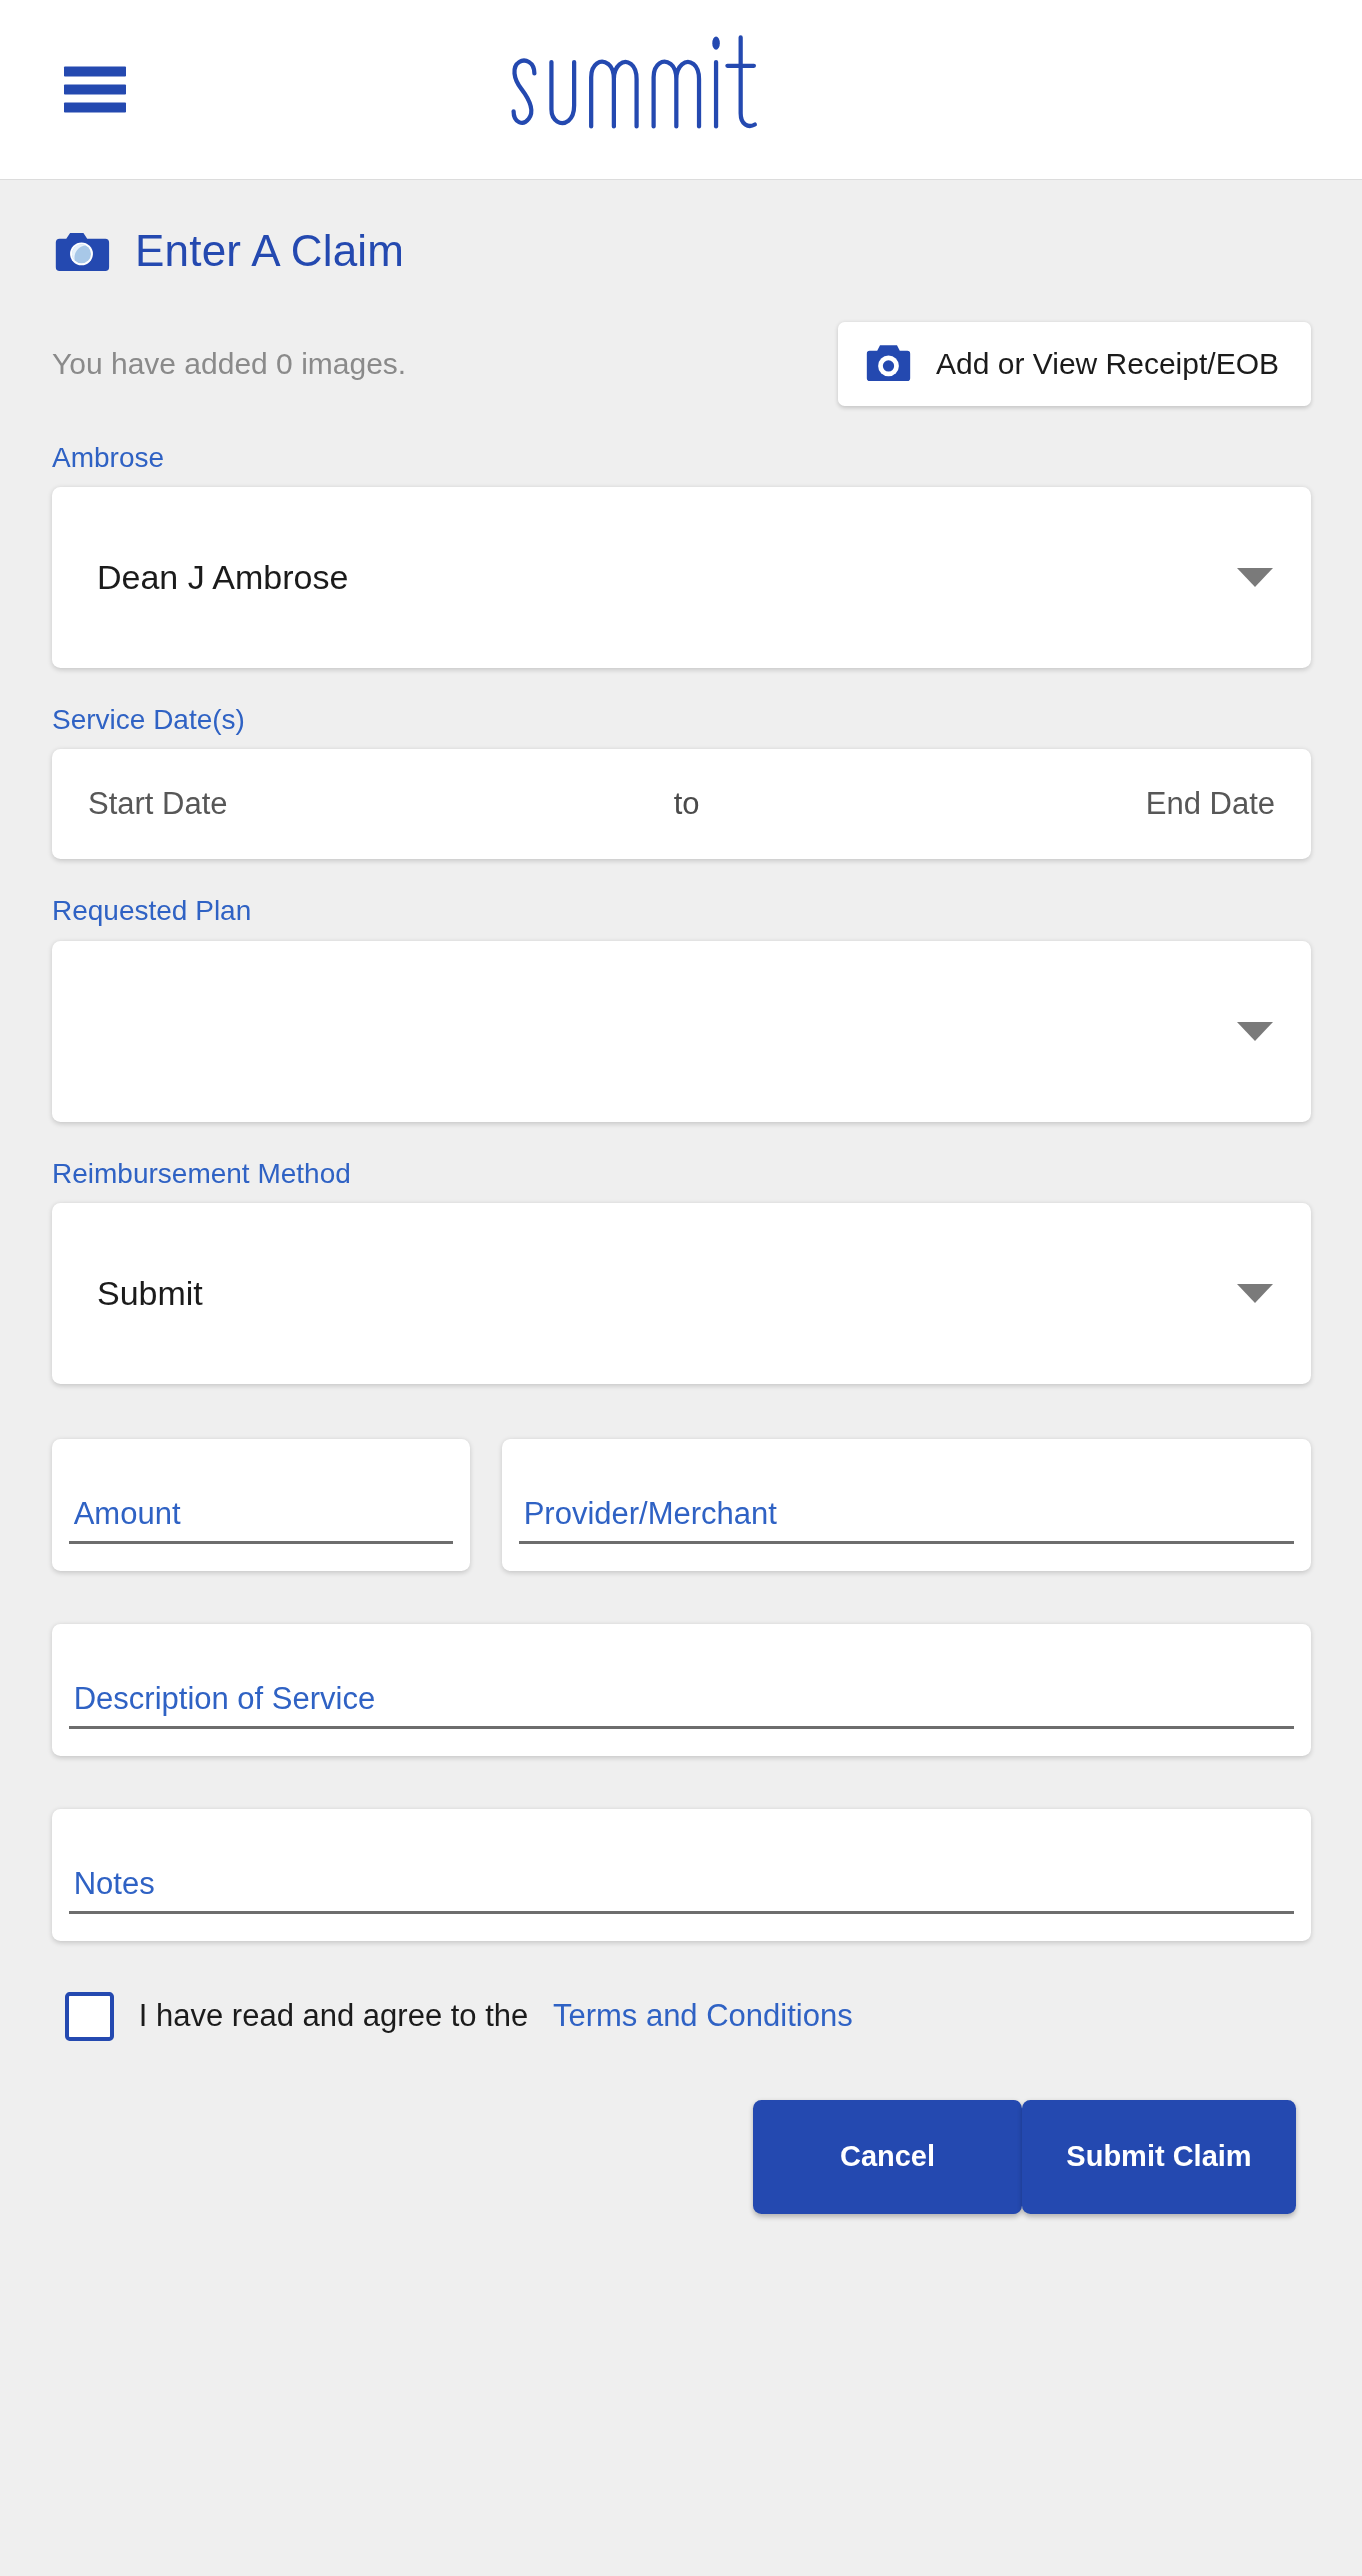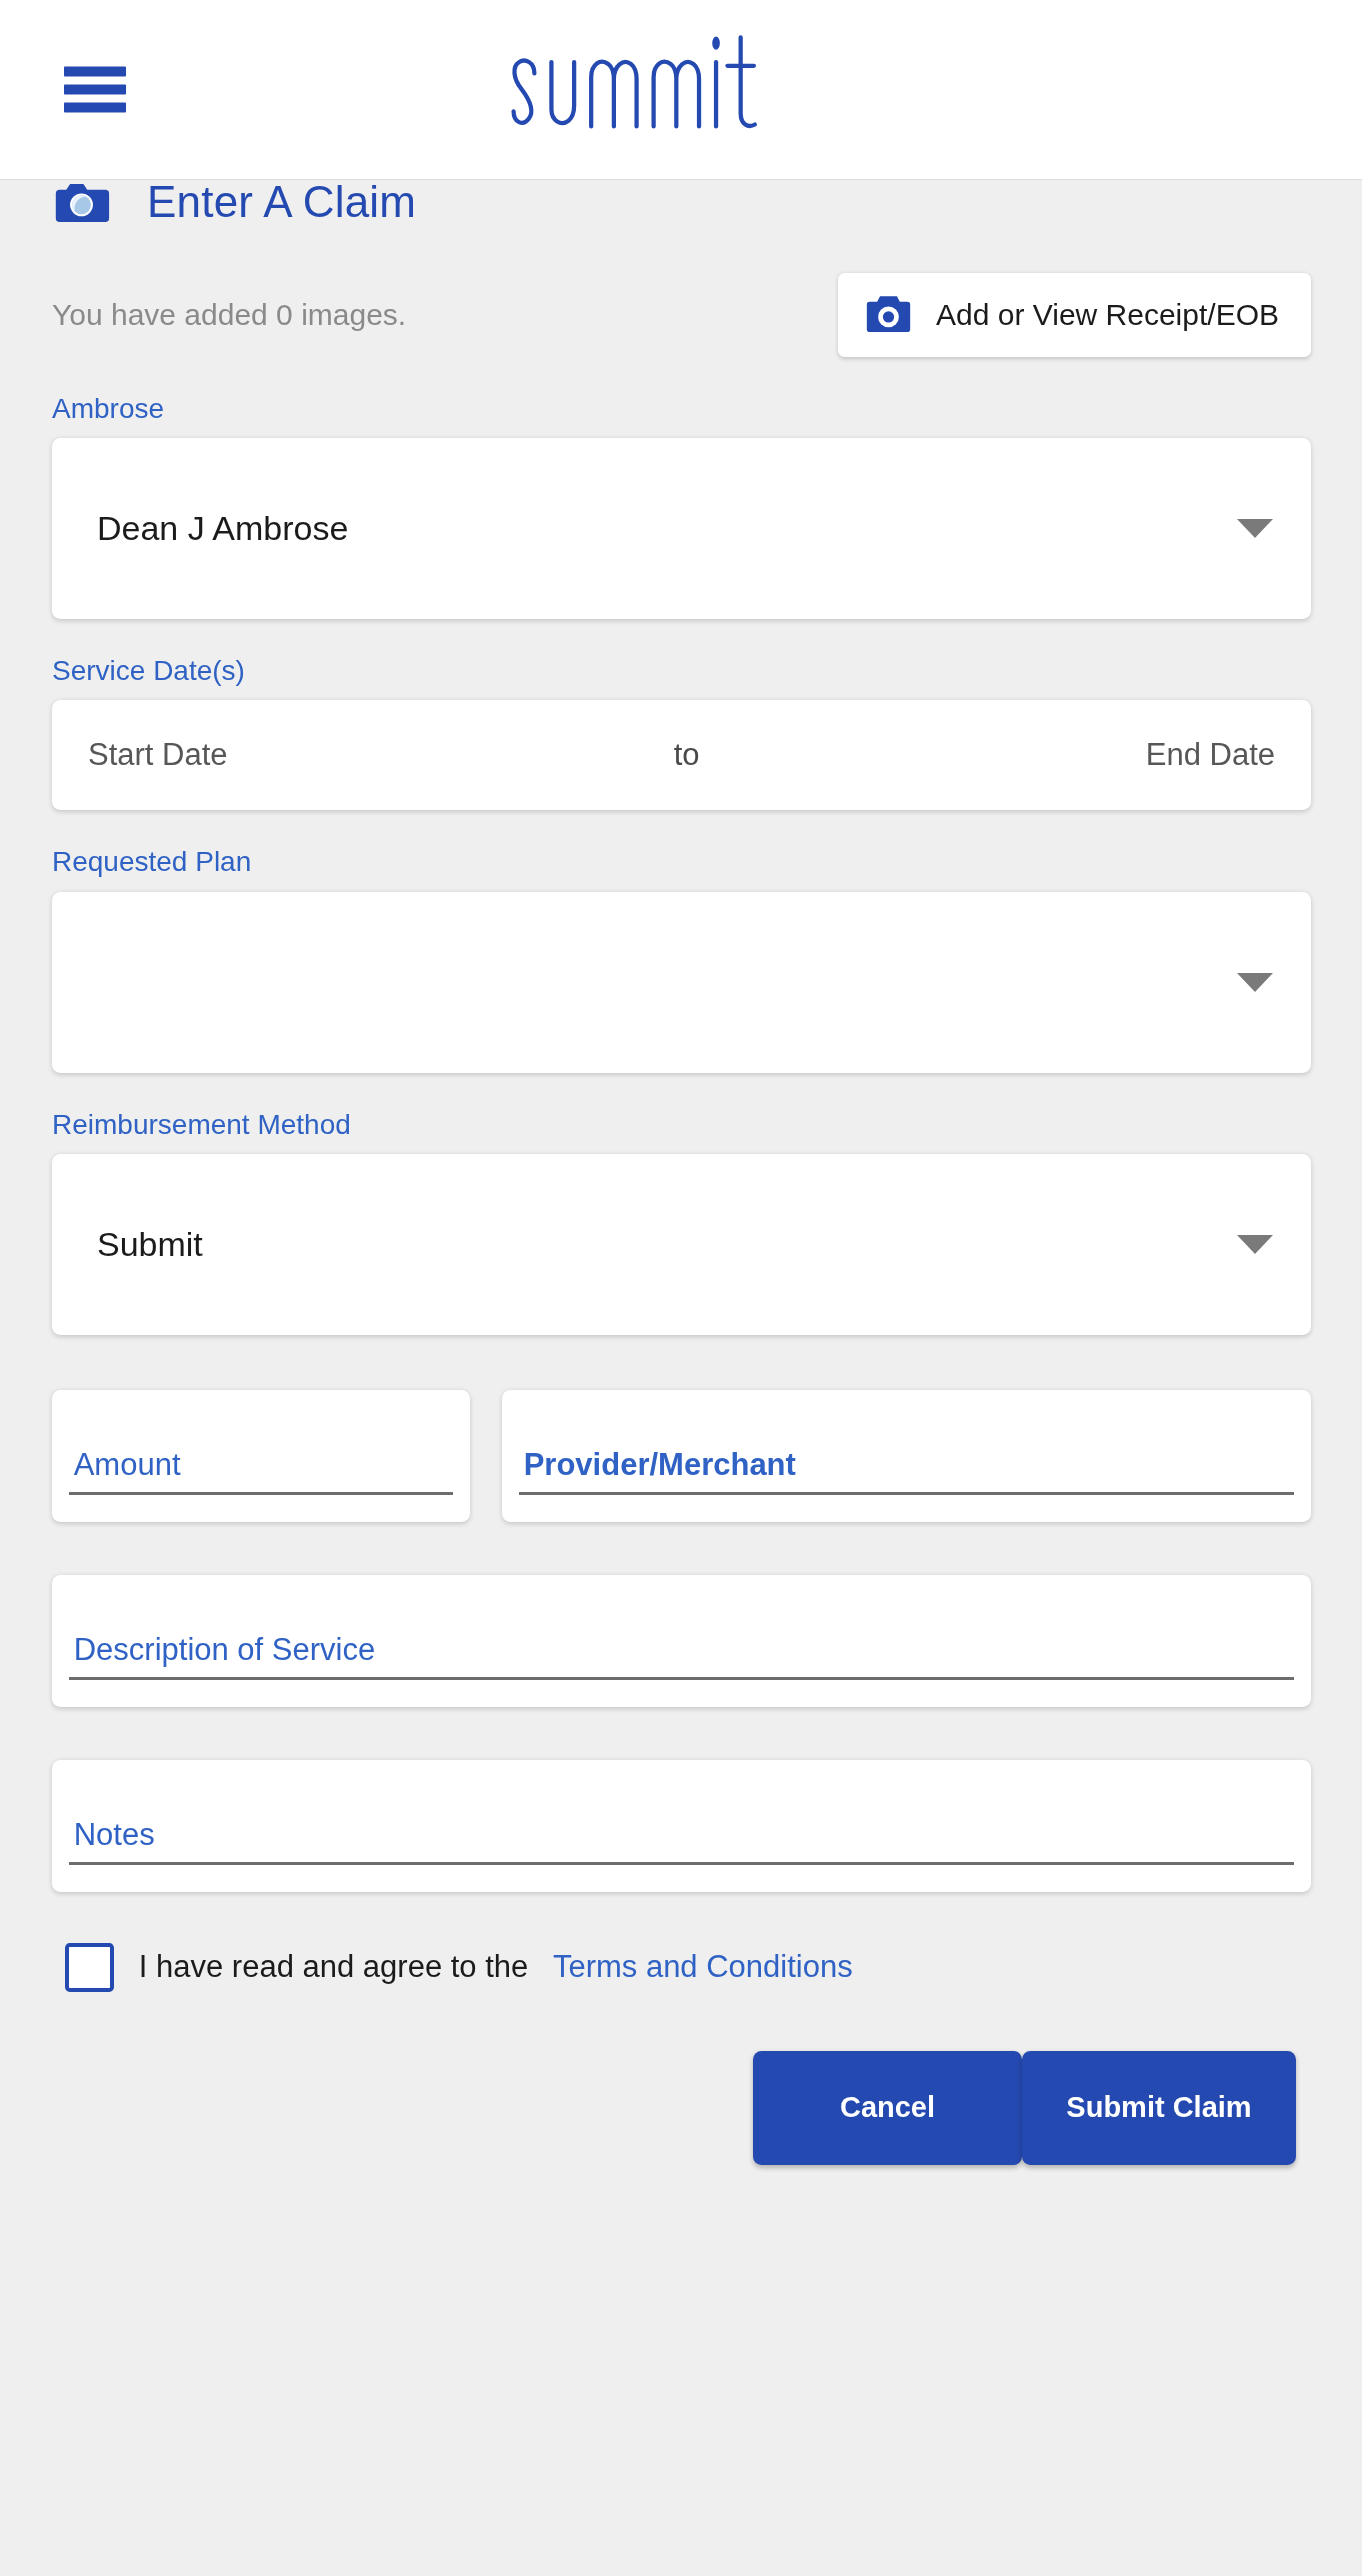--- a/index.html
+++ b/index.html
@@ -54,21 +54,22 @@
 
   
   .page {
     width: 1363px;
     padding: 0 52px;
   }
 
   .section-title {
     display: flex;
     align-items: flex-end;
-    gap: 36px;
+    gap: 24px;
+    padding-top: 49px;
   }
   .section-title .title-text {
     font-size: 44px;
     color: #2449b0;
     letter-spacing: 0.2px;
     line-height: 1;
   }
 
   
   .cam { display: block; }
@@ -162,21 +163,21 @@
     background: #6d6d6d;
     width: 100%;
   }
 
   .two-col {
     display: flex;
     gap: 32px;
     margin-top: 55px;
   }
   .two-col .col-amount   { flex: 0 0 418px; }
-  .two-col .col-provider { flex: 1; font-weight: bold; }
+  .two-col .col-provider { flex: 1; }
 
   .terms-row {
     display: flex;
     align-items: center;
     gap: 24.6px;
     margin-top: 51px;
     padding-left: 13.2px;
   }
   .checkbox {
     width: 49px;

